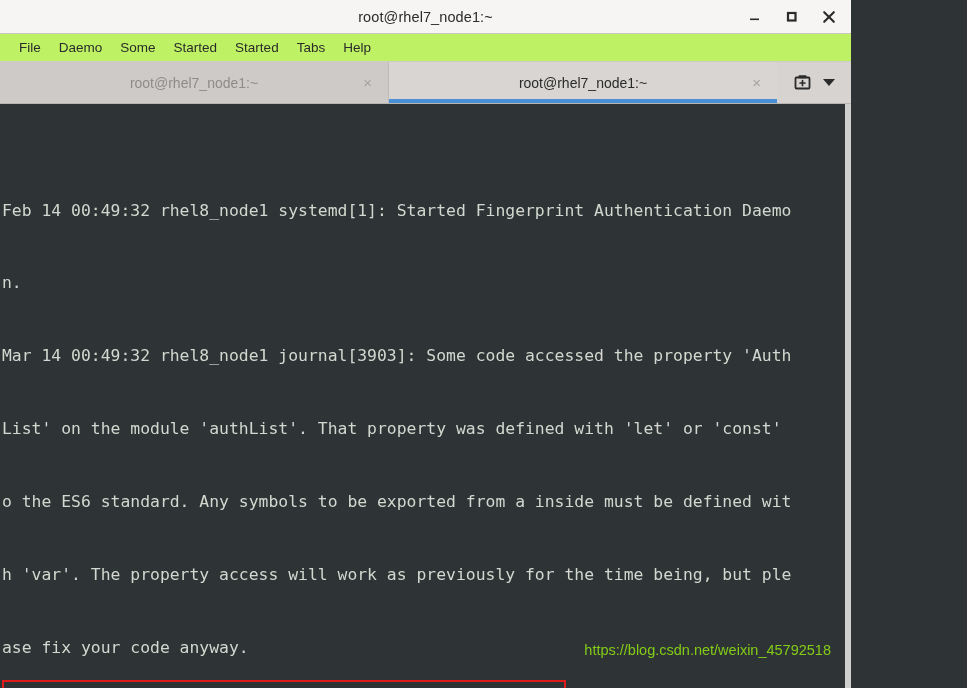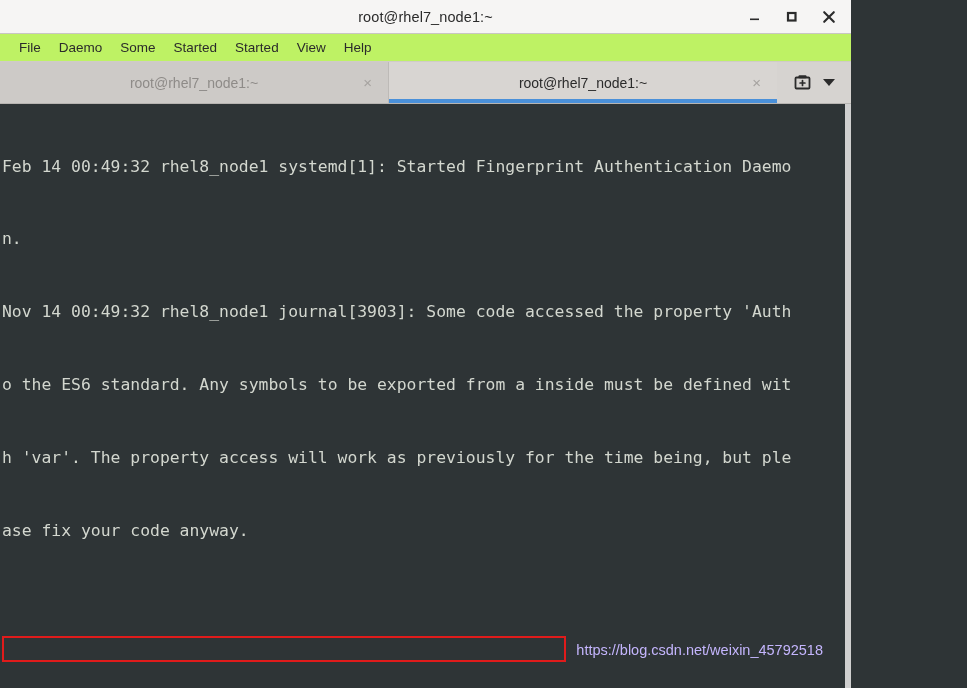--- a/index.html
+++ b/index.html
@@ -156,45 +156,46 @@
     flex: 1 1 auto;
     font-family: "DejaVu Sans Mono", "Liberation Mono", monospace;
     font-size: 16.4px;
     line-height: 24.3px;
     color: #d3d7cf;
     padding: 2px 0 16px 2px;
     white-space: pre;
     letter-spacing: 0px;
     box-sizing: border-box;
     position: relative;
+    margin-top: 44px;
   }
   .term-line { height: 24.3px; }
   .scrollbar-track {
     width: 6px;
     min-width: 6px;
     background: #cfcfcf;
     align-self: stretch;
   }
 
   
   .highlight-box {
     position: absolute;
     border: 2px solid #e01b1b;
     box-sizing: border-box;
     pointer-events: none;
   }
 
   
   .watermark {
     position: absolute;
-    right: 22px;
+    right: 14px;
     bottom: 26px;
     font-family: "Liberation Sans", sans-serif;
     font-size: 14.5px;
-    color: #c4b5fd;
+    color: #84cc16;
     white-space: nowrap;
   }
 </style>
 </head>
 <body>
 
 <div class="window">
 
   <div class="titlebar">
     <div class="titlebar-title">root@rhel7_node1:~</div>
@@ -216,21 +217,21 @@
       </div>
     </div>
   </div>
 
   <div class="menubar">
     <div class="menu-item">File</div>
     <div class="menu-item">Daemo</div>
     <div class="menu-item">Some</div>
     <div class="menu-item">Started</div>
     <div class="menu-item">Started</div>
-    <div class="menu-item">View</div>
+    <div class="menu-item">Tabs</div>
     <div class="menu-item">Help</div>
   </div>
 
   <div class="tabbar">
     <div class="tab inactive">
       <span class="tab-label">root@rhel7_node1:~</span>
       <span class="tab-close">×</span>
     </div>
     <div class="tab active">
       <span class="tab-label">root@rhel7_node1:~</span>
@@ -245,21 +246,22 @@
         </svg>
       </span>
       <span class="chevron-down"></span>
     </div>
   </div>
 
   <div class="terminal">
     <div class="term-text">
       <div class="term-line">Feb 14 00:49:32 rhel8_node1 systemd[1]: Started Fingerprint Authentication Daemo</div>
       <div class="term-line">n.</div>
-      <div class="term-line">Nov 14 00:49:32 rhel8_node1 journal[3903]: Some code accessed the property 'Auth</div>
+      <div class="term-line">Mar 14 00:49:32 rhel8_node1 journal[3903]: Some code accessed the property 'Auth</div>
+      <div class="term-line">List' on the module 'authList'. That property was defined with 'let' or 'const'</div>
       <div class="term-line">o the ES6 standard. Any symbols to be exported from a inside must be defined wit</div>
       <div class="term-line">h 'var'. The property access will work as previously for the time being, but ple</div>
       <div class="term-line">ase fix your code anyway.</div>
       
       
       
       
       
       
       

